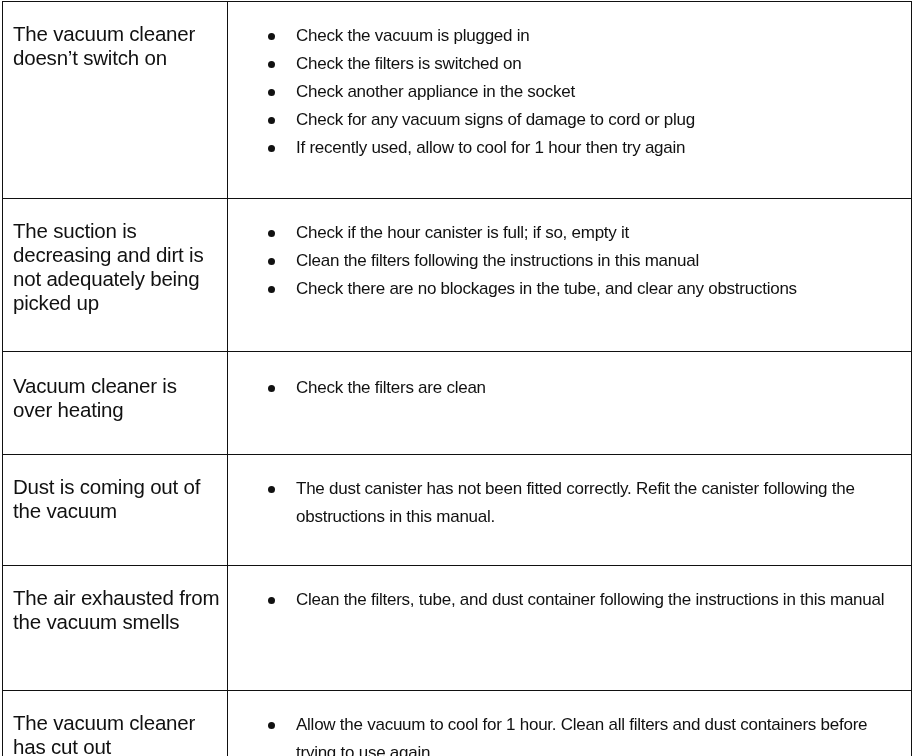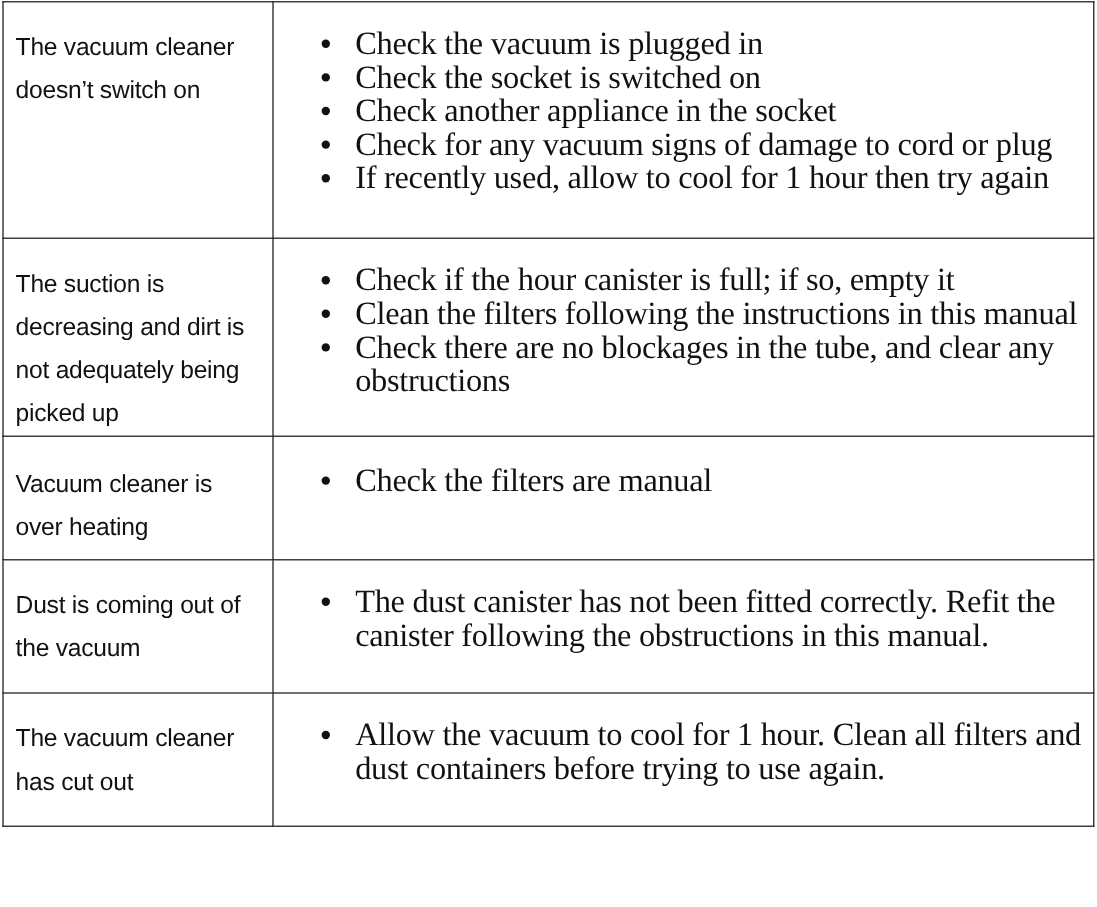--- a/index.html
+++ b/index.html
@@ -26,38 +26,37 @@
     .trouble-table td {
       border: 1.5px solid #111111;
       vertical-align: top;
       padding: 0;
     }
     .col-problem { width: 225px; }
     .col-solution { width: 684px; }
     .problem-cell {
       padding: 20px 6px 0 10px !important;
       font-size: 20.5px;
-      line-height: 36px;
+      line-height: 24px;
       letter-spacing: -0.2px;
     }
     .solution-cell {
       padding: 20px 10px 0 0 !important;
     }
     .solution-list {
       list-style: none;
       margin: 0;
       padding: 0;
     }
     .solution-list li {
       position: relative;
       padding-left: 68px;
-      font-size: 27px;
+      font-size: 17px;
       line-height: 28px;
       letter-spacing: -0.25px;
-      font-family: Liberation Serif, serif;
     }
     .solution-list li .bullet {
       position: absolute;
       left: 40px;
       top: 11px;
       width: 7px;
       height: 7px;
       border-radius: 50%;
       background: #111111;
     }
@@ -76,50 +75,58 @@
   <colgroup>
     <col class="col-problem">
     <col class="col-solution">
   </colgroup>
   <tbody>
     <tr class="r0">
       <td class="problem-cell">The vacuum cleaner doesn’t switch on</td>
       <td class="solution-cell">
         <ul class="solution-list">
           <li><span class="bullet"></span><span>Check the vacuum is plugged in</span></li>
-          <li><span class="bullet"></span><span>Check the socket is switched on</span></li>
+          <li><span class="bullet"></span><span>Check the filters is switched on</span></li>
           <li><span class="bullet"></span><span>Check another appliance in the socket</span></li>
           <li><span class="bullet"></span><span>Check for any vacuum signs of damage to cord or plug</span></li>
           <li><span class="bullet"></span><span>If recently used, allow to cool for 1 hour then try again</span></li>
         </ul>
       </td>
     </tr>
     <tr class="r1">
       <td class="problem-cell">The suction is decreasing and dirt is not adequately being picked up</td>
       <td class="solution-cell">
         <ul class="solution-list">
           <li><span class="bullet"></span><span>Check if the hour canister is full; if so, empty it</span></li>
           <li><span class="bullet"></span><span>Clean the filters following the instructions in this manual</span></li>
           <li><span class="bullet"></span><span>Check there are no blockages in the tube, and clear any obstructions</span></li>
         </ul>
       </td>
     </tr>
     <tr class="r2">
       <td class="problem-cell">Vacuum cleaner is over heating</td>
       <td class="solution-cell">
         <ul class="solution-list">
-          <li><span class="bullet"></span><span>Check the filters are manual</span></li>
+          <li><span class="bullet"></span><span>Check the filters are clean</span></li>
         </ul>
       </td>
     </tr>
     <tr class="r3">
       <td class="problem-cell">Dust is coming out of the vacuum</td>
       <td class="solution-cell">
         <ul class="solution-list">
           <li><span class="bullet"></span><span>The dust canister has not been fitted correctly. Refit the canister following the obstructions in this manual.</span></li>
+        </ul>
+      </td>
+    </tr>
+    <tr class="r4">
+      <td class="problem-cell">The air exhausted from the vacuum smells</td>
+      <td class="solution-cell">
+        <ul class="solution-list">
+          <li><span class="bullet"></span><span>Clean the filters, tube, and dust container following the instructions in this manual</span></li>
         </ul>
       </td>
     </tr>
     <tr class="r5">
       <td class="problem-cell">The vacuum cleaner has cut out</td>
       <td class="solution-cell">
         <ul class="solution-list">
           <li><span class="bullet"></span><span>Allow the vacuum to cool for 1 hour. Clean all filters and dust containers before trying to use again.</span></li>
         </ul>
       </td>

